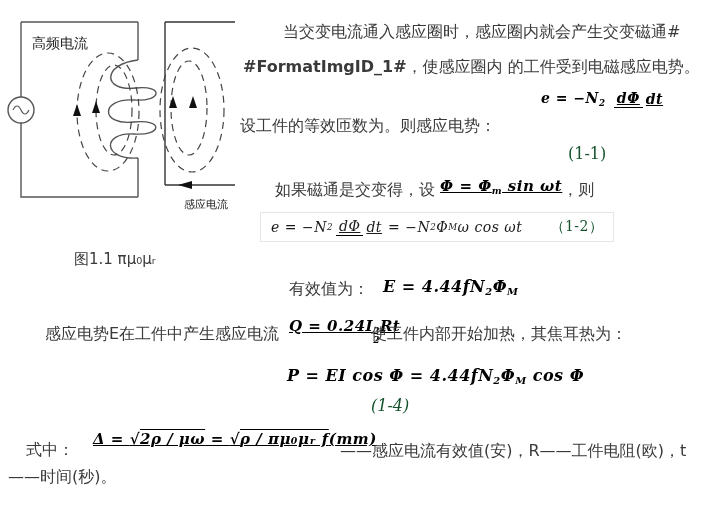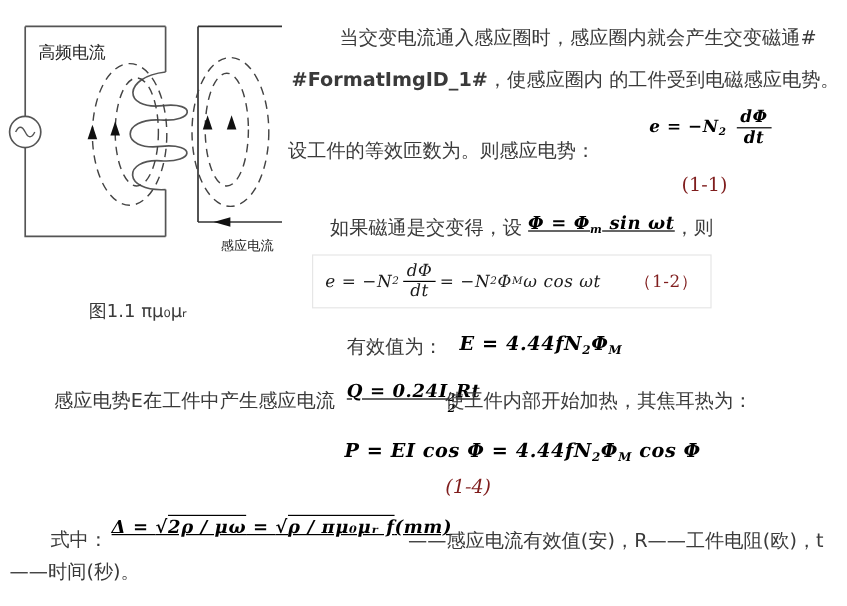--- a/index.html
+++ b/index.html
@@ -9,22 +9,22 @@
     overflow:hidden;
   }
   .abs{position:absolute;white-space:nowrap;}
   .cn{font-size:16px;line-height:1.2;}
   .cn-sm{font-size:15px;}
   .eq{font-family:"DejaVu Serif","Liberation Serif",serif;font-style:italic;color:#000;letter-spacing:0.5px;}
   .eq-bold{font-weight:bold;}
   .eq-17{font-size:14px;}
   .eq-16{font-size:16px;}
   .eq-15{font-size:15px;text-decoration:underline;}
-  .upright{font-style:normal;font-family:"DejaVu Serif","Liberation Serif",serif;color:#7f1d1d;}
-  .frac{display:inline-flex;flex-direction:column;align-items:center;vertical-align:middle;line-height:1.15;margin:0 3px;}
+  .upright{font-style:normal;font-family:"DejaVu Serif","Liberation Serif",serif;color:#14532d;}
+  .frac{display:inline-flex;flex-direction:row;align-items:center;vertical-align:middle;line-height:1.15;margin:0 3px;text-decoration:underline;}
   .frac .num{border-bottom:1.5px solid #000;padding:0 3px;}
   .frac .den{padding:0 3px;}
   .sb{font-size:0.62em;vertical-align:-0.3em;}
   .ss{display:inline-flex;flex-direction:column;line-height:0.95;font-size:0.6em;vertical-align:-0.35em;}
   .eq2box{border:1px solid #e6e6e6;padding:5px 10px;display:flex;align-items:center;}
   .eqnum{margin-left:28px;}
   .rad .bar{text-decoration:overline;}
   .sqrt{font-style:normal;}
   .raised{position:relative;top:-4px;}
 </style>
@@ -121,19 +121,19 @@
       <span>2</span>
     </span><span>Rt</span>
 </div>
 <div class="abs cn" style="left:371px;top:324px;">使工件内部开始加热，其焦耳热为：</div>
 
 <div class="abs eq eq-bold eq-16" style="left:287px;top:366px;">
   <span>P = EI cos Φ = 4.44fN</span><span class="sb">2</span><span>Φ</span><span class="sb">M</span><span> cos Φ</span>
 </div>
 <div class="abs upright eq-16" style="left:371px;top:396px;font-style:italic;">(1-4)</div>
 
-<div class="abs cn" style="left:42px;top:440px;">式中：</div>
+<div class="abs cn" style="left:26px;top:440px;font-family:Liberation Serif, serif;">式中：</div>
 <div class="abs eq eq-bold eq-15" style="left:93px;top:430px;">
   <span>Δ = </span><span class="rad"><span class="sqrt">√</span><span class="bar">2ρ / μω</span></span><span> = </span><span class="rad"><span class="sqrt">√</span><span class="bar">ρ / πμ₀μᵣ f</span></span><span>(mm)</span>
 </div>
 <div class="abs cn" style="left:340px;top:441px;">——感应电流有效值(安)，R——工件电阻(欧)，t</div>
 
 <div class="abs cn" style="left:8px;top:467px;">——时间(秒)。</div>
 
 </body></html>

